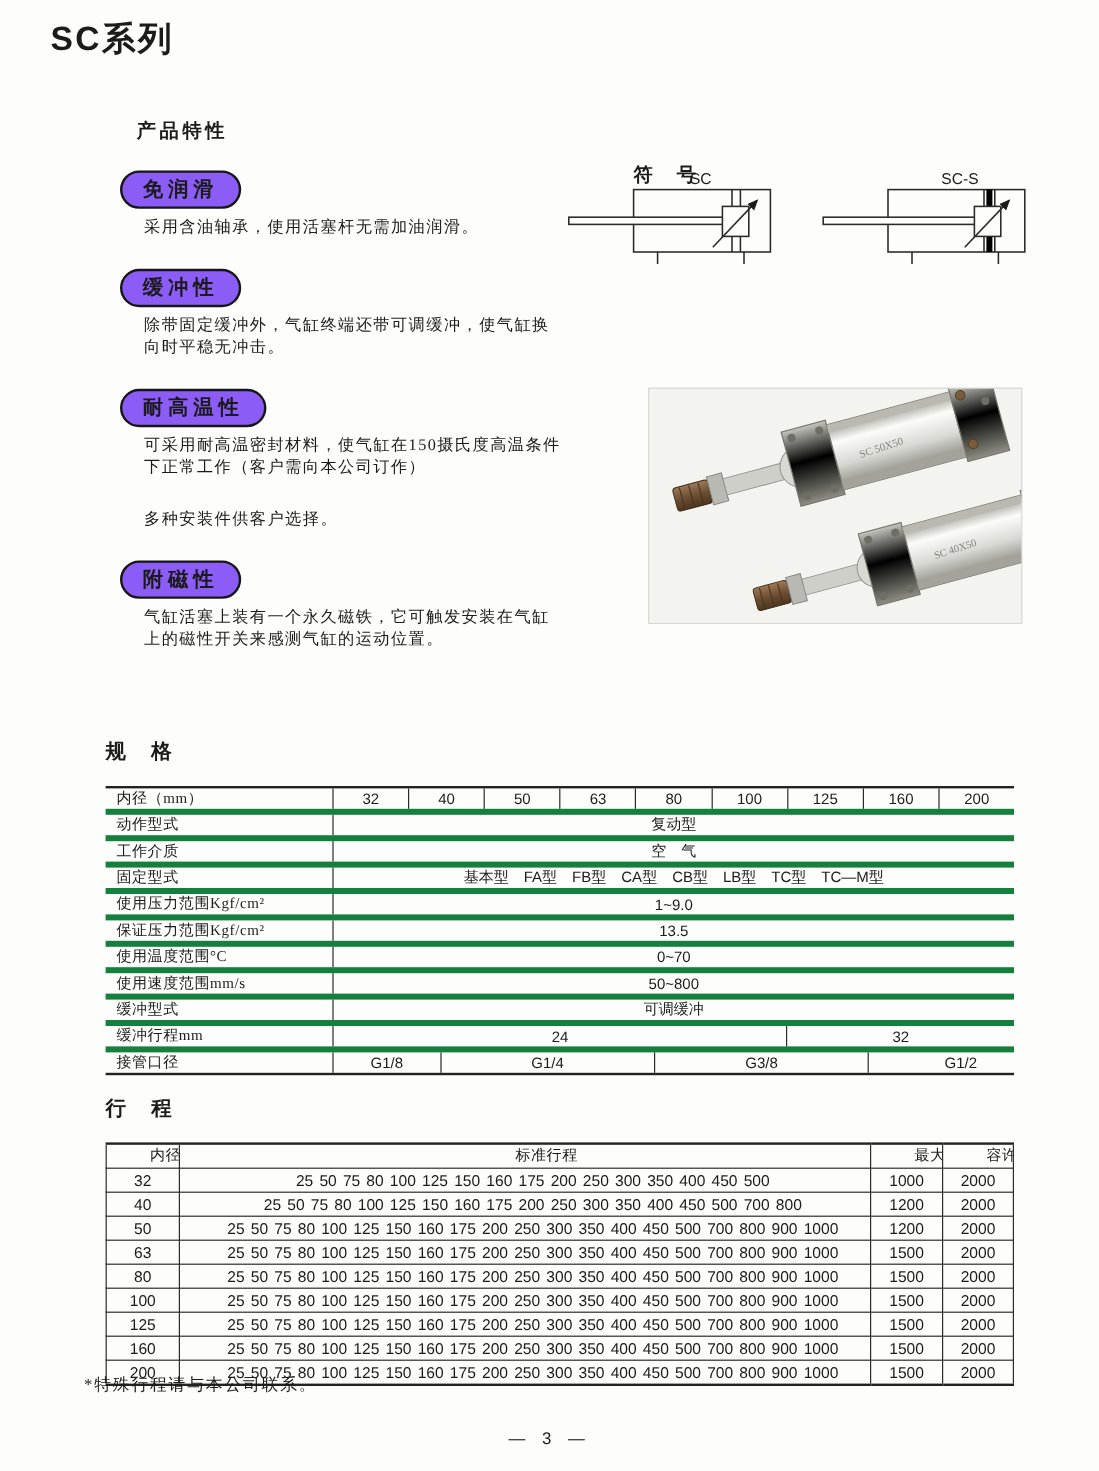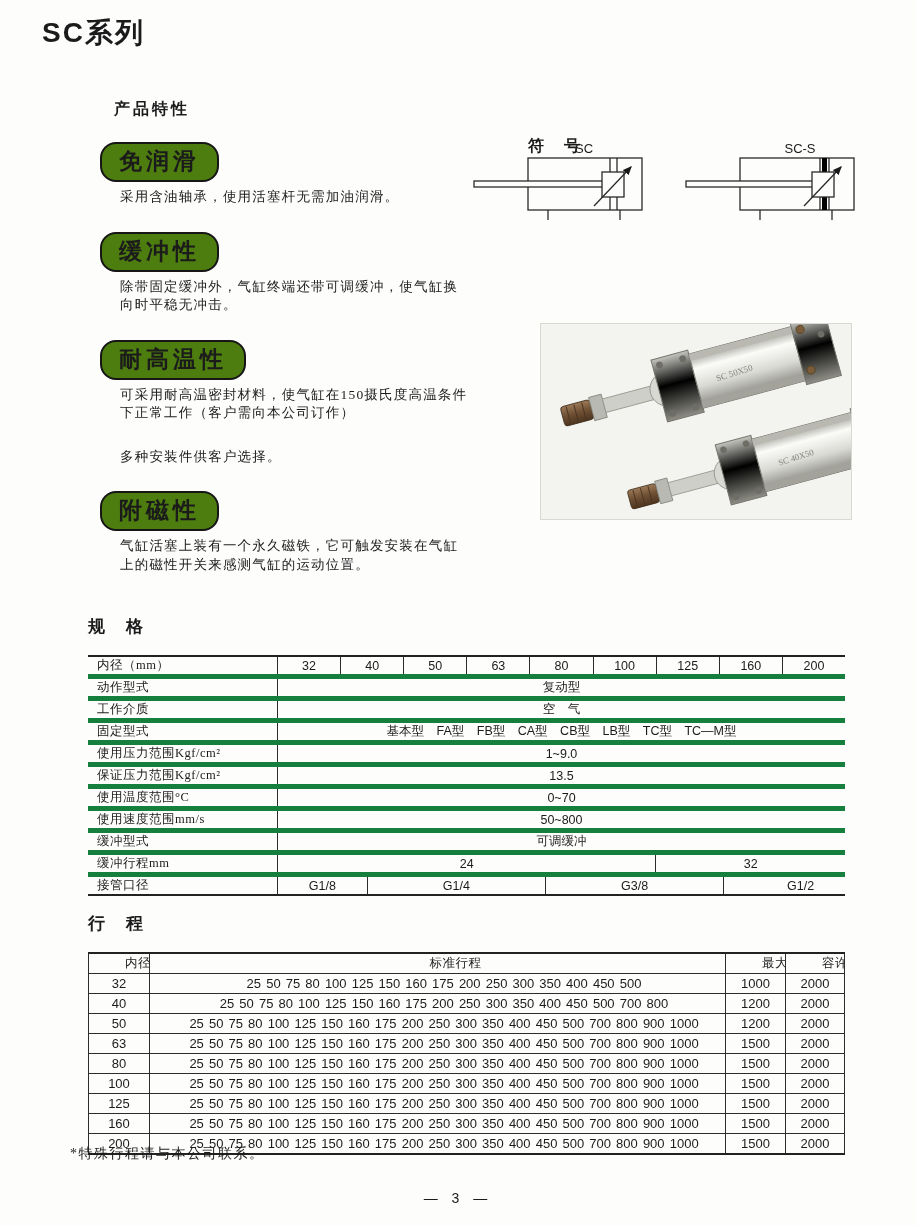--- a/index.html
+++ b/index.html
@@ -14,22 +14,22 @@
     font-family:"Liberation Sans","DejaVu Sans",sans-serif;letter-spacing:2px;
   }
   .features-title{
     position:absolute;left:114px;top:99px;font-size:16px;font-weight:600;letter-spacing:3px;
     font-family:"Liberation Sans","DejaVu Sans",sans-serif;
   }
   .features-list{position:absolute;left:100px;top:142px;width:372px;}
   .feature{margin-bottom:25px;}
   .capsule{
     display:inline-block;border:2px solid #161616;border-radius:16px;
-    padding:2px 17px 3px 17px;font-size:23px;font-weight:bold;letter-spacing:4px;
-    font-family:"Liberation Sans","DejaVu Sans",sans-serif;background:#4d7c0f;
+    padding:2px 17px 3px 17px;font-size:17px;font-weight:bold;letter-spacing:4px;
+    font-family:"Liberation Sans","DejaVu Sans",sans-serif;background:#8b5cf6;
   }
   .feature-desc{
     margin:6px 0 0 20px;width:348px;font-size:13.5px;line-height:18.5px;
     letter-spacing:1.2px;
   }
 
   .symbol-section{position:absolute;left:470px;top:116px;width:402px;height:118px;}
   .symbol-title{
     position:absolute;left:58px;top:20px;font-size:16px;font-weight:600;letter-spacing:2px;
     font-family:Liberation Serif, serif;

